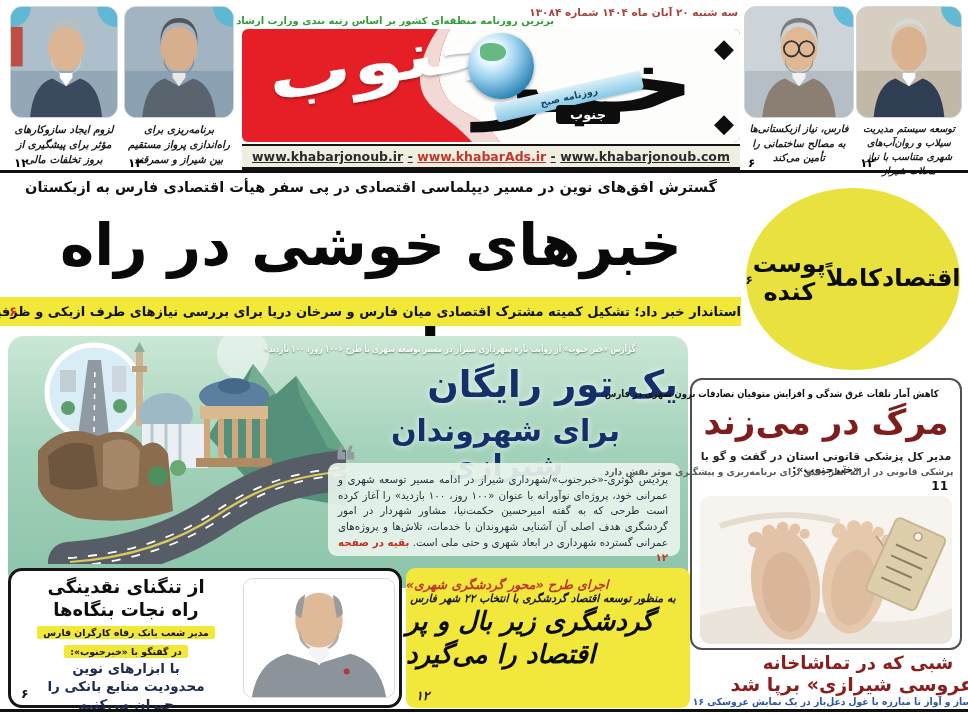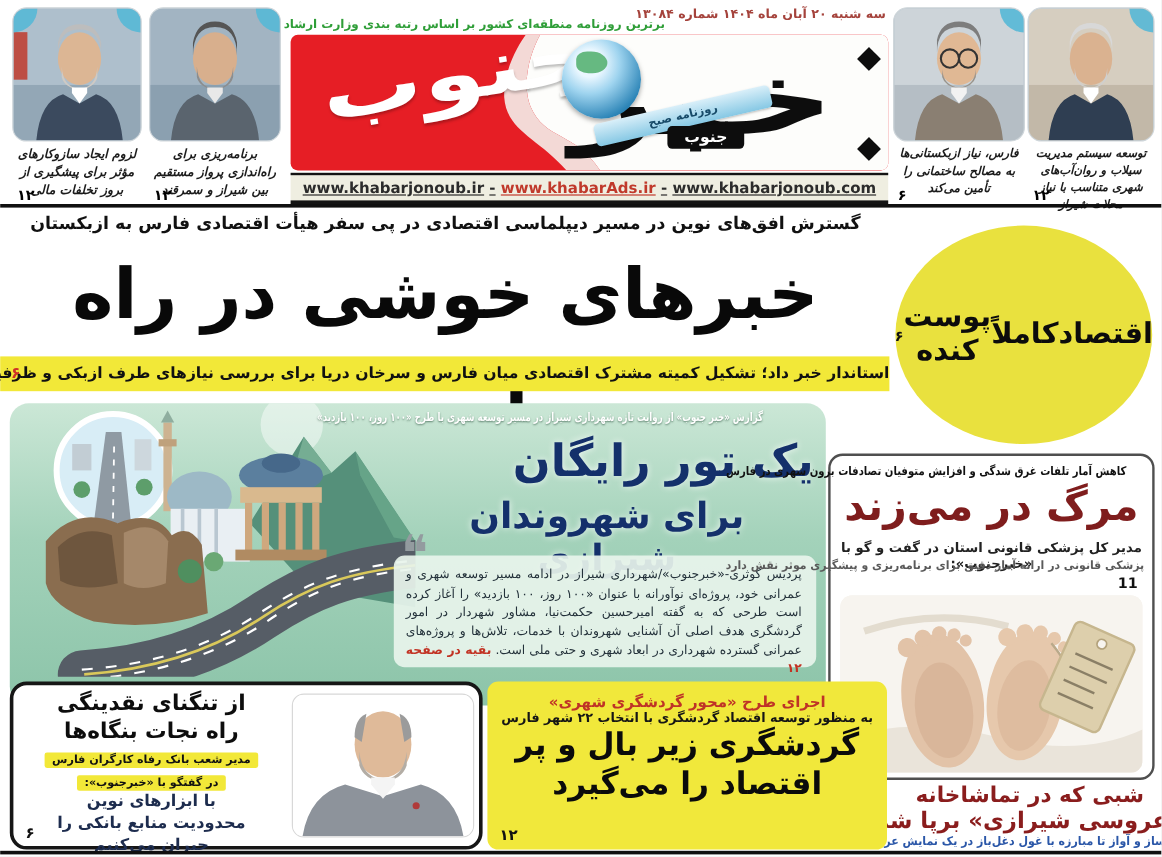--- a/index.html
+++ b/index.html
@@ -95,21 +95,21 @@
   .bank .txt { position:absolute; left:6px; top:4px; width:218px; text-align:center; }
   .bank .h { font-size:18px; font-weight:900; color:#0d0d0d; line-height:23px; }
   .bank .cred { display:inline-block; background:#f2e838; font-size:9.3px; font-weight:800; padding:1px 6px; margin-top:2px; border-radius:2px; }
   .bank .q { font-size:13.5px; font-weight:900; color:#1d2c4e; line-height:18px; }
   .bank .n { position:absolute; left:10px; bottom:4px; font-size:12.5px; font-weight:900; }
   .bank .photo { position:absolute; left:auto; right:8px; top:7px; width:152px; height:120px; border:1px solid #d8d8d8; border-radius:10px; overflow:hidden; background:#fff; }
   .bank .photo { right:auto; left:232px; }
   .bank .photo svg { display:block; width:100%; height:100%; }
 
   
-  .tourism { position:absolute; left:406px; top:568px; width:333px; height:140px; background:#f1e83b; border-radius:9px; text-align:center; }
+  .tourism { position:absolute; left:406px; top:568px; width:284px; height:140px; background:#f1e83b; border-radius:9px; text-align:left;font-style:italic; }
   .tourism .k1 { margin-top:9px; font-size:12.5px; font-weight:900; color:#bf3327; }
   .tourism .k2 { font-size:11px; font-weight:900; color:#151515; white-space:nowrap; transform:scaleX(.97); }
   .tourism .h { font-size:26px; font-weight:900; color:#0b0b0b; line-height:33px; }
   .tourism .n { position:absolute; left:10px; bottom:5px; font-size:12.5px; font-weight:900; }
 </style>
 </head>
 <body>
 
 <div class="page">
 

